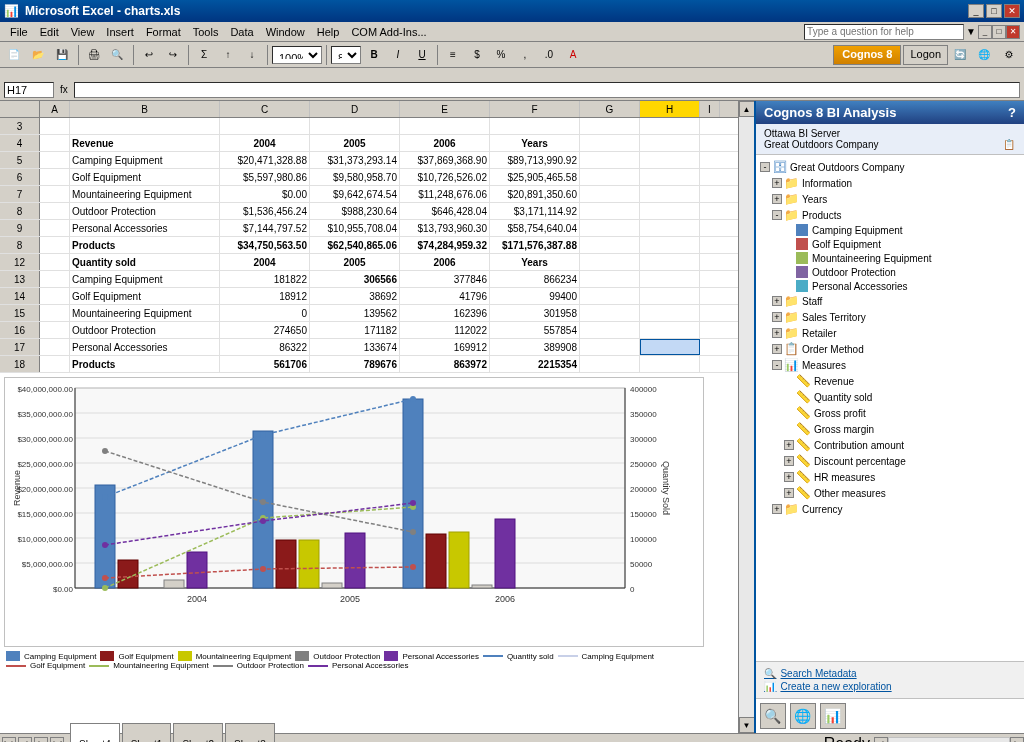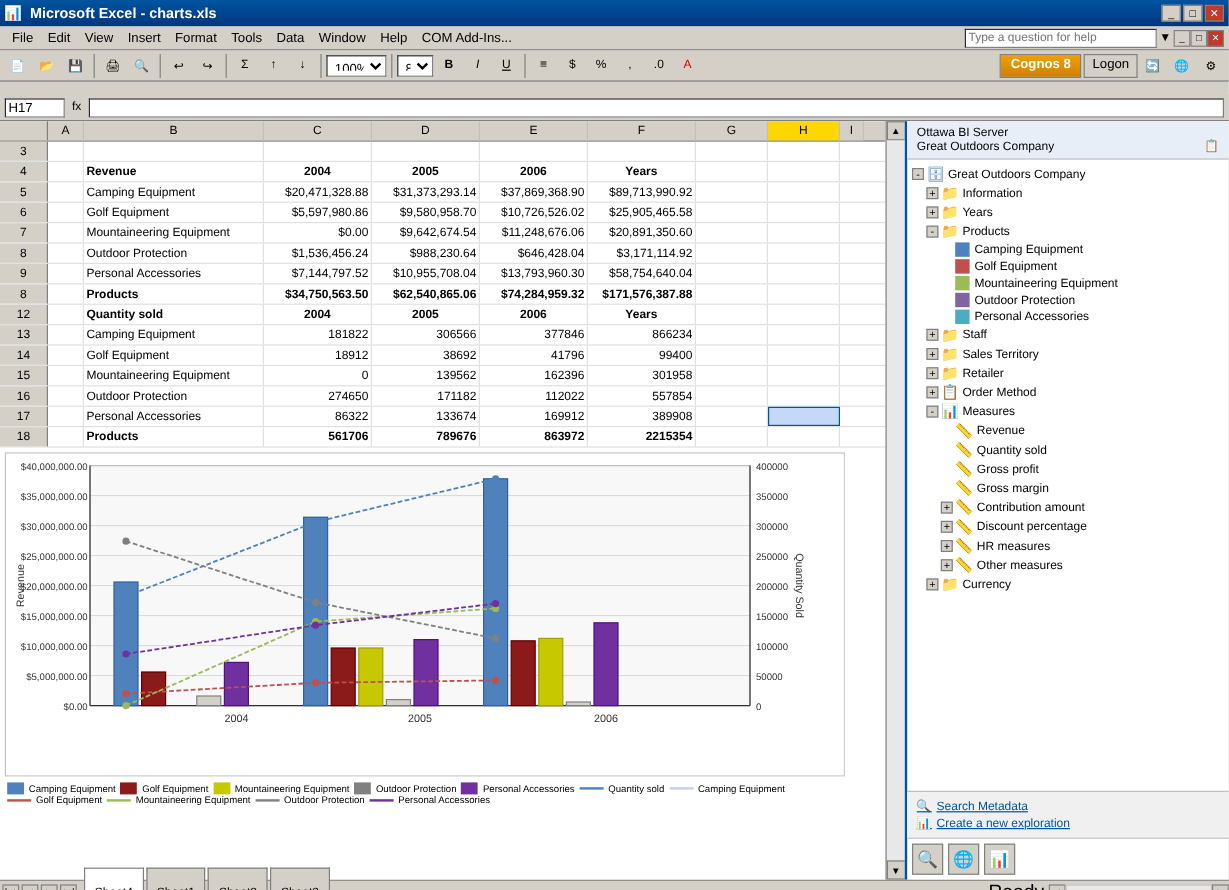--- a/index.html
+++ b/index.html
@@ -550,21 +550,21 @@
         <div class="cell cell-bold cell-center" style="width:90px;">Years</div>
         <div class="cell" style="width:60px;"></div>
         <div class="cell" style="width:60px;"></div>
       </div>
 
       <div class="grid-row">
         <div class="row-num">13</div>
         <div class="cell" style="width:30px;"></div>
         <div class="cell" style="width:150px;">Camping Equipment</div>
         <div class="cell cell-right" style="width:90px;">181822</div>
-        <div class="cell cell-right" style="width:90px;">306566</div>
+        <div class="cell cell-right" style="width:90px;font-weight:bold;">306566</div>
         <div class="cell cell-right" style="width:90px;">377846</div>
         <div class="cell cell-right" style="width:90px;">866234</div>
         <div class="cell" style="width:60px;"></div>
         <div class="cell" style="width:60px;"></div>
       </div>
 
       <div class="grid-row">
         <div class="row-num">14</div>
         <div class="cell" style="width:30px;"></div>
         <div class="cell" style="width:150px;">Golf Equipment</div>
@@ -786,20 +786,24 @@
     </div>
   </div>
 
   <div class="v-scroll">
     <div class="scroll-btn">▲</div>
     <div class="scroll-track"></div>
     <div class="scroll-btn">▼</div>
   </div>
 
   <div class="cognos-panel">
+    <div class="cognos-header">
+      <span>Cognos 8 BI Analysis</span>
+      <span style="cursor:pointer;">?</span>
+    </div>
     <div class="cognos-subheader">
       <div>Ottawa BI Server</div>
       <div style="display:flex;justify-content:space-between;align-items:center;">
         <span>Great Outdoors Company</span>
         <span>📋</span>
       </div>
     </div>
 
     <div class="cognos-tree">
 

